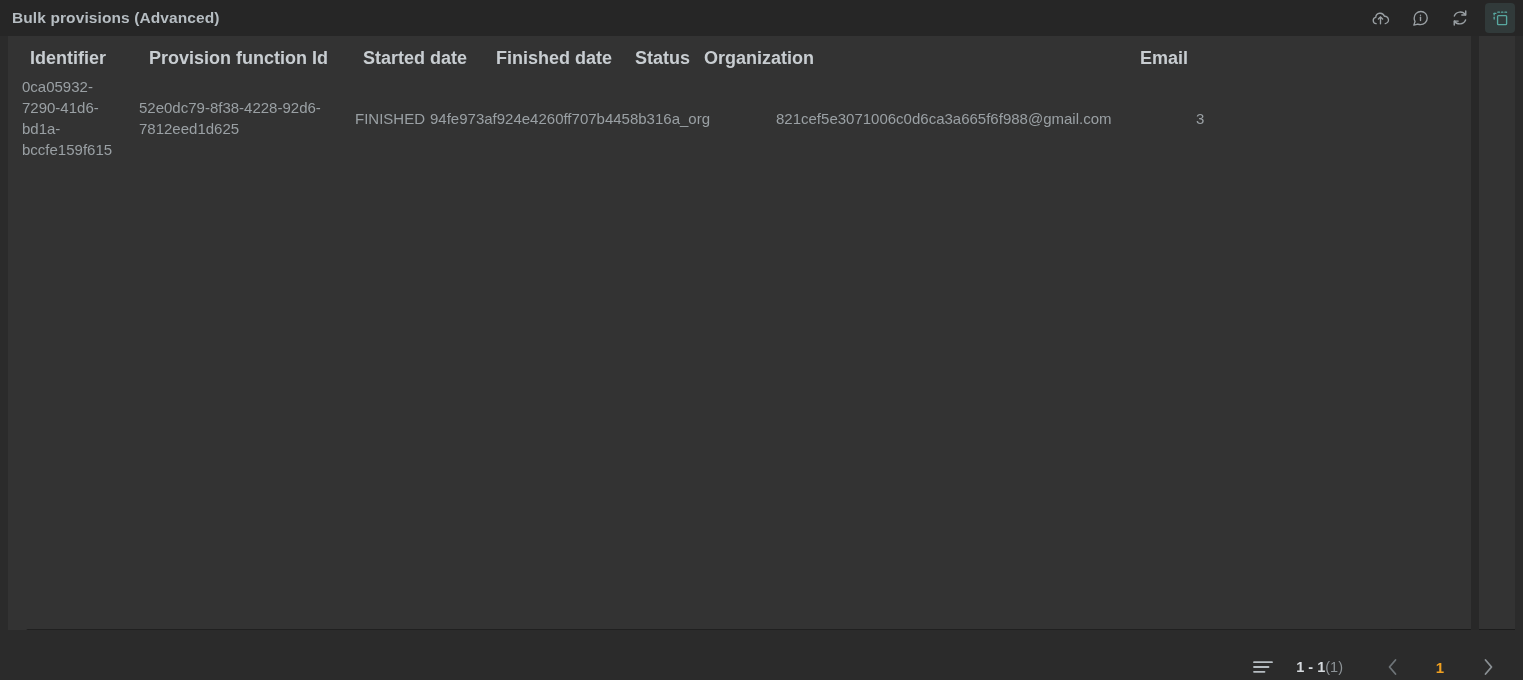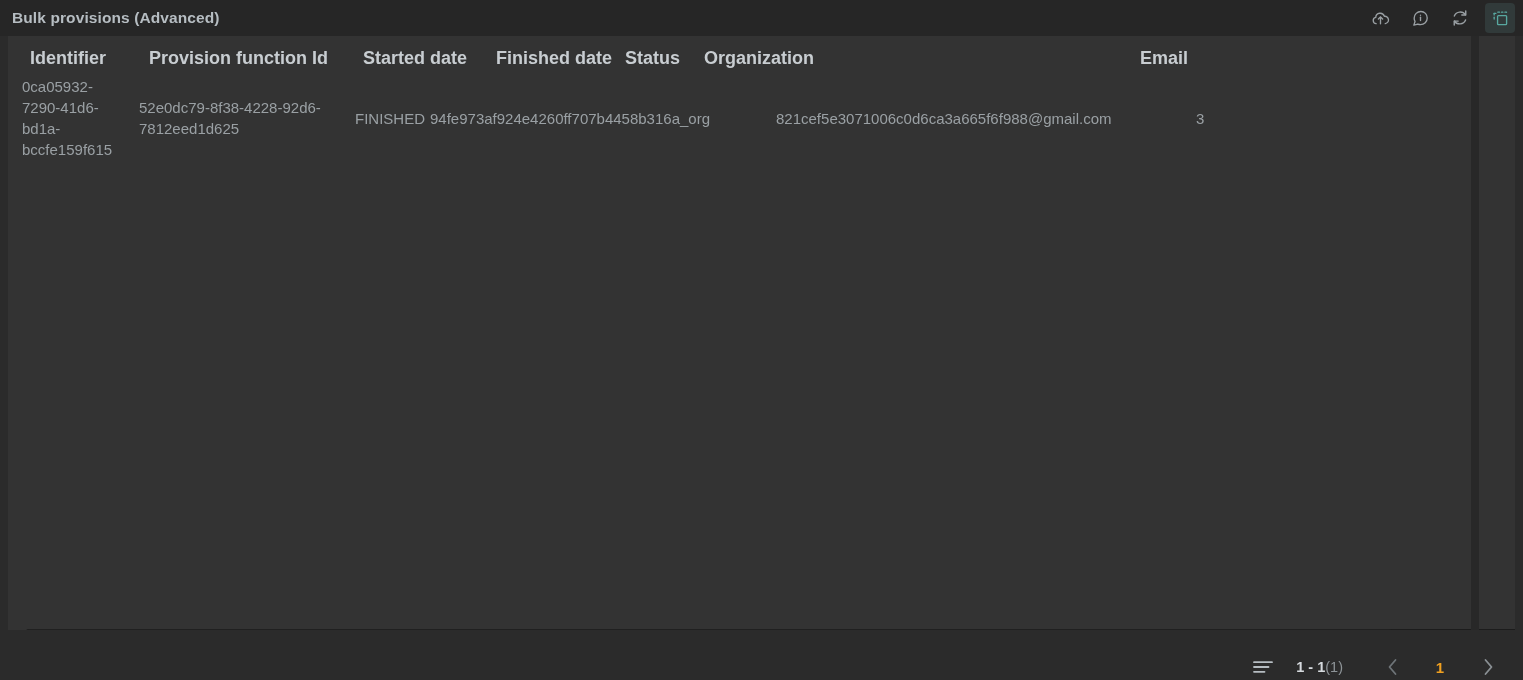--- a/index.html
+++ b/index.html
@@ -114,21 +114,21 @@
   .c-extra      { width: 120px; padding-left: 8px; }
 
   .grid-head .c-identifier { padding-left: 22px; }
   .grid-head .c-function   { padding-left: 18px; }
   .grid-head .c-started    { padding-left: 16px; }
   .grid-head .c-finished   { padding-left: 16px; text-align: center; }
   .grid-head .c-status     { padding-left: 0px; }
   .grid-head .c-org        { padding-left: 14px; }
   .grid-head .c-email      { padding-left: 104px; }
 
-  .grid-head .c-status { text-align: center; }
+  .grid-head .c-status { text-align: right; }
 
   .cell-nowrap { white-space: nowrap; }
 
   
   .hscroll-track {
     position: absolute;
     left: 16px;
     top: 593px;
     width: 1499px;
     height: 11px;

